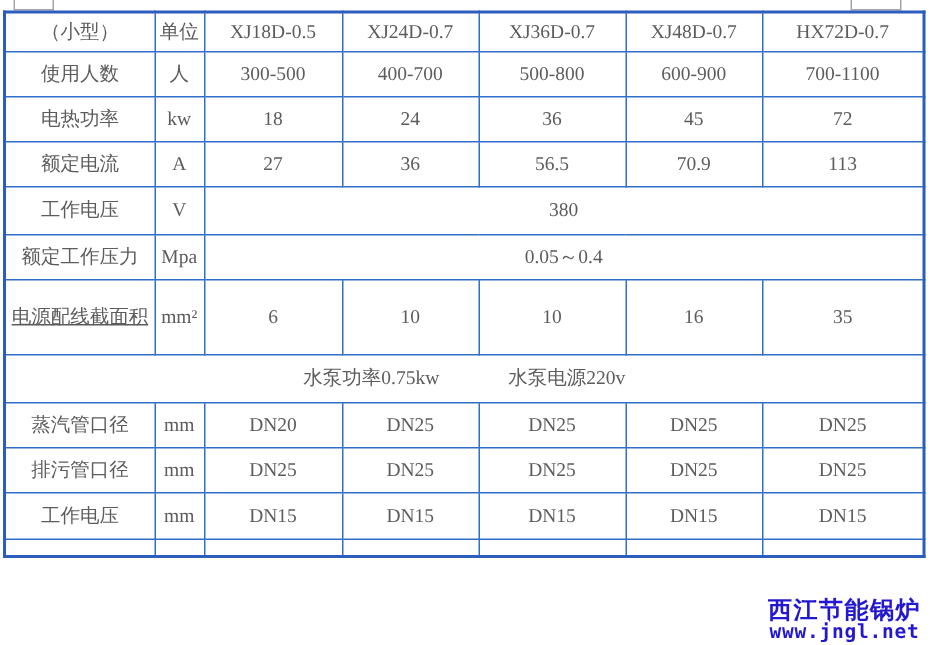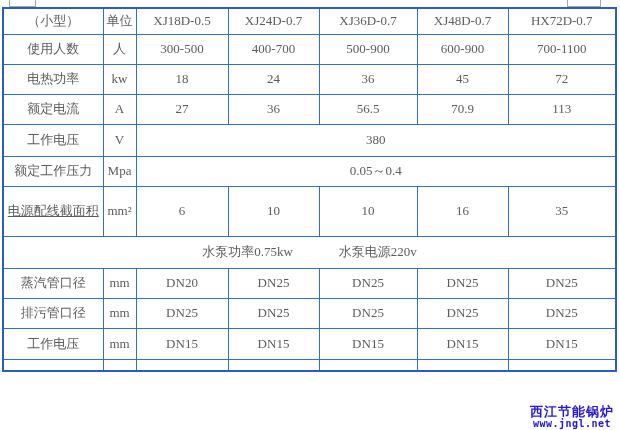--- a/index.html
+++ b/index.html
@@ -40,22 +40,22 @@
   .pump-gap{display:inline-block;width:46px;}
 
   .watermark{
     position:absolute;right:6px;bottom:1px;z-index:5;
     text-align:center;line-height:1.05;
     font-family:"DejaVu Sans Mono","Liberation Mono",monospace;
     font-weight:bold;color:#2317cf;
     text-shadow:-1px -1px 0 #fff,1px -1px 0 #fff,-1px 1px 0 #fff,1px 1px 0 #fff,
                 0 -1px 0 #fff,0 1px 0 #fff,-1px 0 0 #fff,1px 0 0 #fff;
   }
-  .watermark .l1{font-size:13px;letter-spacing:1px;}
-  .watermark .l2{font-size:10px;letter-spacing:0.5px;}
+  .watermark .l1{font-size:16px;letter-spacing:1px;}
+  .watermark .l2{font-size:13px;letter-spacing:0.5px;}
 </style>
 </head>
 <body>
 
 <div class="stub stub-left"></div>
 <div class="stub stub-right"></div>
 
 <table class="spec">
   <colgroup>
     <col style="width:100px">
@@ -74,21 +74,21 @@
       <td>XJ24D-0.7</td>
       <td>XJ36D-0.7</td>
       <td>XJ48D-0.7</td>
       <td>HX72D-0.7</td>
     </tr>
     <tr style="height:30px">
       <td class="lbl">使用人数</td>
       <td>人</td>
       <td>300-500</td>
       <td>400-700</td>
-      <td>500-900</td>
+      <td>500-800</td>
       <td>600-900</td>
       <td>700-1100</td>
     </tr>
     <tr style="height:30px">
       <td class="lbl">电热功率</td>
       <td>kw</td>
       <td>18</td>
       <td>24</td>
       <td>36</td>
       <td>45</td>

